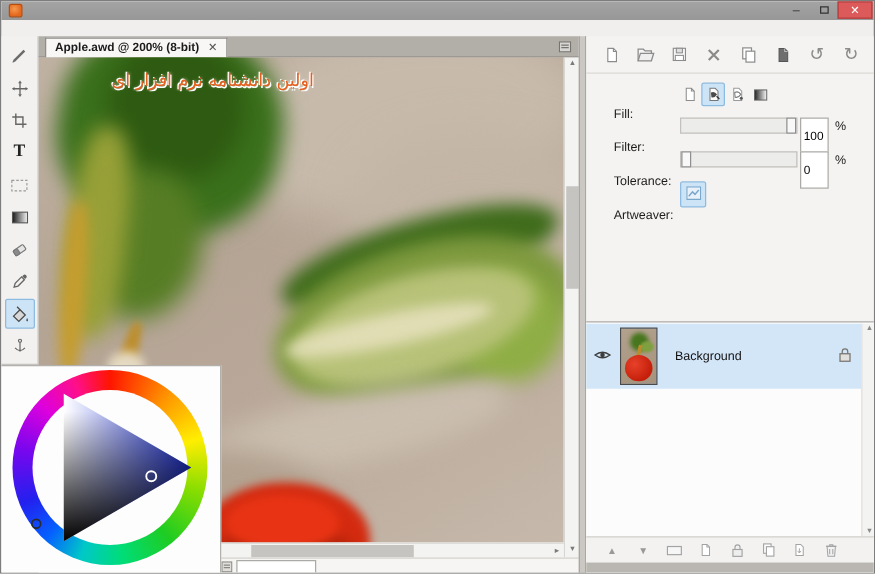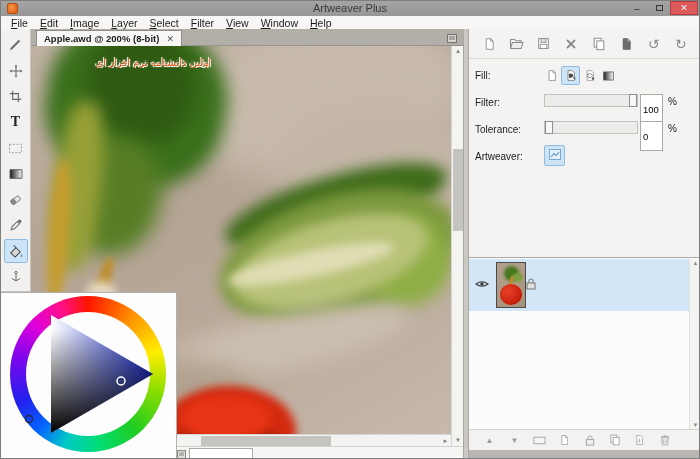--- a/index.html
+++ b/index.html
@@ -33,39 +33,39 @@
   .doc-tab { position:absolute; left:5px; top:1px; height:16px; background:#f8f7f5; border:1px solid #8f8d89; border-bottom:none; display:flex; align-items:center; padding:4px 7px; font-size:9.5px; font-weight:bold; color:#1b1b1b; }
   .doc-tab .tab-close { margin-left:7px; font-weight:normal; color:#555; font-size:9px; }
   .tab-list-icon { position:absolute; right:6px; top:4px; }
 
   
   .canvas { position:absolute; left:30px; top:45px; width:420px; height:388px; overflow:hidden; background:linear-gradient(150deg,#c0b2a3 0%,#b4a494 35%,#baa99a 65%,#c6b9ab 100%); }
   .pb { position:absolute; }
 
   
   .wm1 { position:absolute; left:16px; top:30px; z-index:15; font-size:25px; font-weight:bold; letter-spacing:1px; color:rgba(108,108,108,0.55); text-shadow:0 1px 0 rgba(255,255,255,0.4), 0 -1px 0 rgba(70,70,70,0.25); pointer-events:none; }
-  .wm2 { position:absolute; left:30px; top:56px; width:180px; z-index:15; direction:rtl; white-space:nowrap; overflow:hidden; font-size:10px; color:#e4601e; text-shadow:1px 1px 0 #fff,-1px -1px 0 #fff,0 0 3px #fff; pointer-events:none; font-family:"DejaVu Sans","Liberation Sans",sans-serif; }
+  .wm2 { position:absolute; left:30px; top:56px; width:220px; z-index:15; direction:rtl; white-space:nowrap; overflow:hidden; font-size:14px; color:#e4601e; text-shadow:1px 1px 0 #fff,-1px -1px 0 #fff,0 0 3px #fff; pointer-events:none; font-family:"DejaVu Sans","Liberation Sans",sans-serif; }
 
   
   .vscroll { position:absolute; left:450px; top:45px; width:12px; height:400px; background:#f3f3f2; border-left:1px solid #d8d6d2; }
   .vscroll .arr { position:absolute; left:0; width:12px; height:11px; text-align:center; font-size:6px; color:#7a7a7a; line-height:11px; }
   .vscroll .thumb { position:absolute; left:1px; top:103px; width:10px; height:82px; background:#c6c4c1; }
   .hscroll { position:absolute; left:30px; top:433px; width:420px; height:12px; background:#f3f3f2; border-top:1px solid #d8d6d2; }
   .hscroll .arr { position:absolute; top:0; width:11px; height:12px; text-align:center; font-size:6px; color:#7a7a7a; line-height:12px; }
   .hscroll .thumb { position:absolute; left:170px; top:1px; width:130px; height:10px; background:#c6c4c1; }
   .statusbar { position:absolute; left:30px; top:445px; width:432px; height:13px; background:#f6f5f3; border-top:1px solid #d4d2ce; }
   .status-box { position:absolute; left:158px; top:1px; width:64px; height:11px; background:#fff; border:1px solid #abaaa7; }
 
   
   .splitter { position:absolute; left:462px; top:28px; width:6px; height:431px; background:#cbc8c3; border-left:1px solid #a9a7a2; border-right:1px solid #a9a7a2; }
   .rpanel { position:absolute; left:468px; top:28px; width:232px; height:431px; background:#f4f3f1; }
   .rp-toolbar { position:absolute; left:0; top:0; width:100%; height:30px; display:flex; align-items:center; justify-content:space-between; padding:0 10px; border-bottom:1px solid #dcdad6; }
   .rp-btn { width:20px; height:20px; display:flex; align-items:center; justify-content:center; color:#8b8b8b; font-size:14px; }
 
-  .opt-label { position:absolute; left:6px; font-size:10px; color:#1c1c1c; }
+  .opt-label { position:absolute; left:22px; font-size:10px; color:#1c1c1c;margin-top:16px; }
   .fill-modes { position:absolute; left:73px; top:37px; display:flex; }
   .fill-btn { width:19px; height:19px; display:flex; align-items:center; justify-content:center; border:1px solid transparent; border-radius:2px; }
   .fill-btn.selected { background:#cde4f6; border-color:#8ebbe0; }
   .slider { position:absolute; left:75px; width:94px; height:13px; background:#ececea; border:1px solid #c3c1bd; }
   .slider .sthumb { position:absolute; top:-1px; width:8px; height:13px; background:#f8f8f8; border:1px solid #8f8f8f; }
   .val-box { position:absolute; left:171px; width:23px; height:30px; background:#fff; border:1px solid #abaaa7; font-size:9.5px; padding:1px 2px; font-family:"Liberation Sans","DejaVu Sans",sans-serif; }
   .unit { position:absolute; left:199px; font-size:10px; color:#1c1c1c; }
   .contig-btn { position:absolute; left:75px; top:116px; width:21px; height:21px; background:#cde4f6; border:1px solid #8ebbe0; border-radius:2px; display:flex; align-items:center; justify-content:center; }
 
   .layers { position:absolute; left:0; top:228px; width:232px; height:203px; background:#fcfcfc; border-top:1px solid #aba9a5; }
@@ -87,41 +87,29 @@
   .hue-inner { position:absolute; left:25px; top:19px; width:124px; height:124px; border-radius:50%; background:#fdfdfd; }
   .wheel-svg { position:absolute; left:0; top:0; }
 </style>
 </head>
 <body>
 
 <div class="window">
 
   <div class="titlebar">
     <div class="app-icon"></div>
-    <div class="win-title">Artweaver Plus</div>
     <div class="win-controls">
       <div class="win-btn">–</div>
       <div class="win-btn max">
           <span></span>
         </div>
       <div class="win-btn close">✕</div>
     </div>
   </div>
 
-  <div class="menubar">
-    <span class="menu-item">File</span>
-    <span class="menu-item">Edit</span>
-    <span class="menu-item">Image</span>
-    <span class="menu-item">Layer</span>
-    <span class="menu-item">Select</span>
-    <span class="menu-item">Filter</span>
-    <span class="menu-item">View</span>
-    <span class="menu-item">Window</span>
-    <span class="menu-item">Help</span>
-  </div>
 
   <div class="toolbar-left">
     <div class="tool">
       <span>
           <svg width="15" height="15" viewBox="0 0 16 16">
             <path d="M2 14 L4.5 13 L13 4.5 L11.5 3 L3 11.5 Z" fill="#6b6b6b"></path>
           </svg>
         </span>
     </div>
     <div class="tool">
@@ -358,20 +346,21 @@
         <span class="eye"><svg width="14" height="10" viewBox="0 0 14 10">
               <path d="M1 5 Q7 0.5 13 5 Q7 9.5 1 5 Z" fill="none" stroke="#3d3d3d" stroke-width="1.1"></path>
               <circle cx="7" cy="5" r="1.8" fill="#3d3d3d"></circle>
             </svg></span>
         <div class="layer-thumb">
           <div style="position:absolute;left:7px;top:3px;width:15px;height:15px;background:#47761e;filter:blur(1.5px);border-radius:50%;"></div>
           <div style="position:absolute;left:15px;top:10px;width:11px;height:9px;background:#7fa040;filter:blur(1px);border-radius:50%;"></div>
           <div style="position:absolute;left:13px;top:13px;width:3px;height:9px;background:#b98c2c;transform:rotate(14deg);"></div>
           <div style="position:absolute;left:3px;top:21px;width:22px;height:21px;background:radial-gradient(circle at 35% 35%, #e8412a, #c51f0b 70%);border-radius:50%;"></div>
         </div>
+        <span class="layer-name">Background</span>
         <span class="layer-lock"><svg width="10" height="12" viewBox="0 0 10 12">
               <rect x="1" y="5" width="8" height="6" fill="#e2e0dc" stroke="#76746f" stroke-width="1"></rect>
               <path d="M2.8 5 V3.2 a2.2 2.2 0 0 1 4.4 0 V5" fill="none" stroke="#76746f" stroke-width="1"></path>
             </svg></span>
       </div>
       <div class="layers-scroll">
         <div class="arr" style="top:1px;">▲</div>
         <div class="arr" style="bottom:1px;">▼</div>
       </div>
       <div class="layers-bottom">

